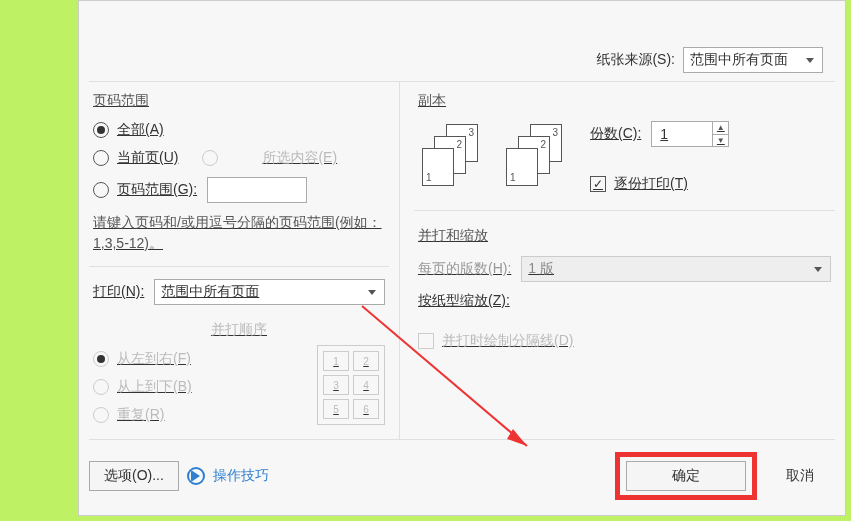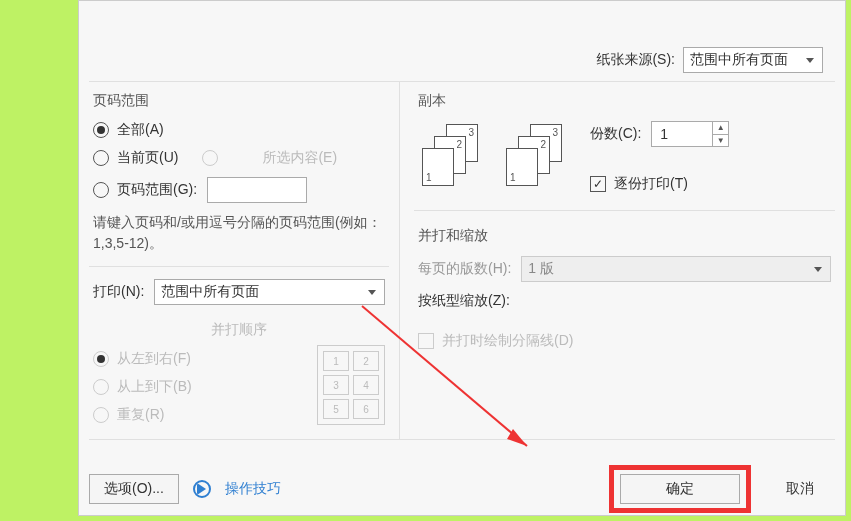--- a/index.html
+++ b/index.html
@@ -55,20 +55,21 @@
     border-top: 5px solid #555;
   }
   .select.disabled { background: #eee; color: #888; border-color: #ccc; }
   .cols {
     display: flex;
     gap: 10px;
   }
   .col {
     flex: 1;
     position: relative;
+    text-decoration: underline;
   }
   .col + .col { border-left: 1px solid #e0e0e0; padding-left: 14px; }
   .group {
     padding: 8px 4px 10px 4px;
   }
   .gtitle {
     color: #555;
     padding: 2px 0 6px 0;
   }
   .gtitle.disabled { color: #bbb; text-align: center; }
@@ -166,22 +167,22 @@
   }
   .keypad .k { border:1px solid #ccc; color:#bbb; font-size:10px; display:flex; align-items:center; justify-content:center; }
   hr.sep {
     border: none;
     border-top: 1px solid #e0e0e0;
     margin: 2px 0 6px 0;
   }
   .bottom-row {
     display:flex;
     align-items:center;
-    gap:14px;
-    padding-top:25px;
+    gap:8px;
+    padding-top:12px;
     border-top:1px solid #e0e0e0;
   }
   .btn {
     height: 30px;
     min-width: 88px;
     border: 1px solid #aaa;
     background: #f5f5f5;
     display:inline-flex;
     align-items:center;
     justify-content:center;

